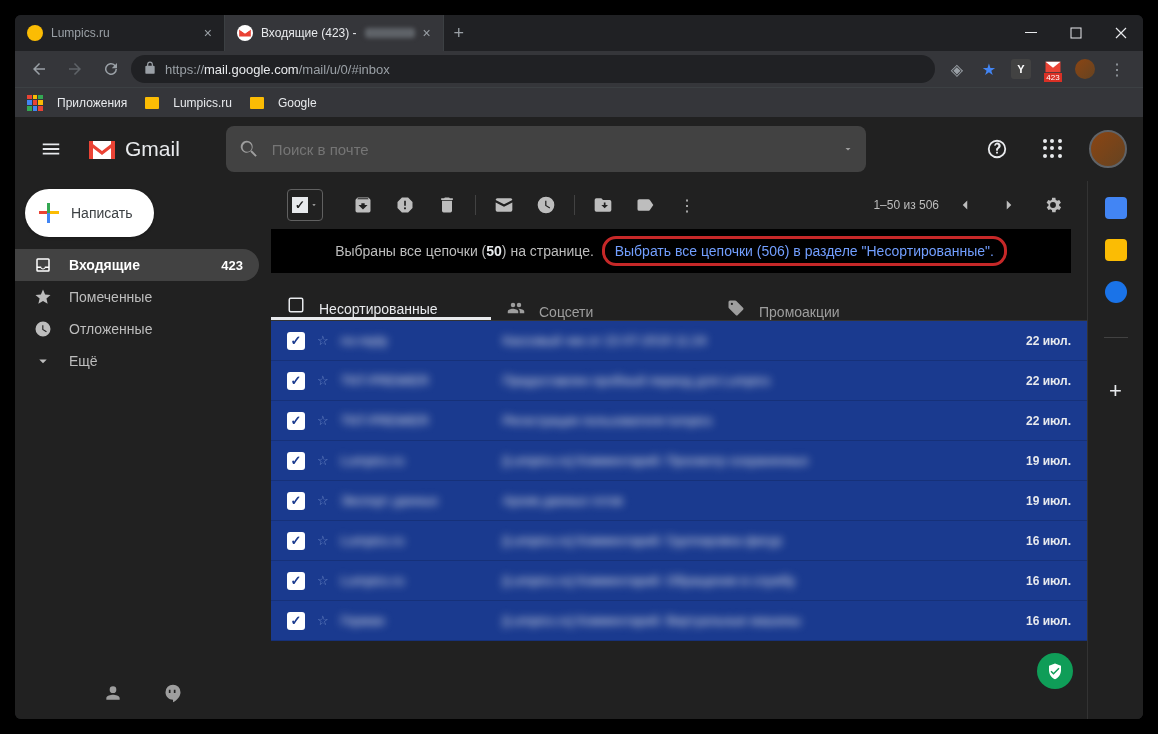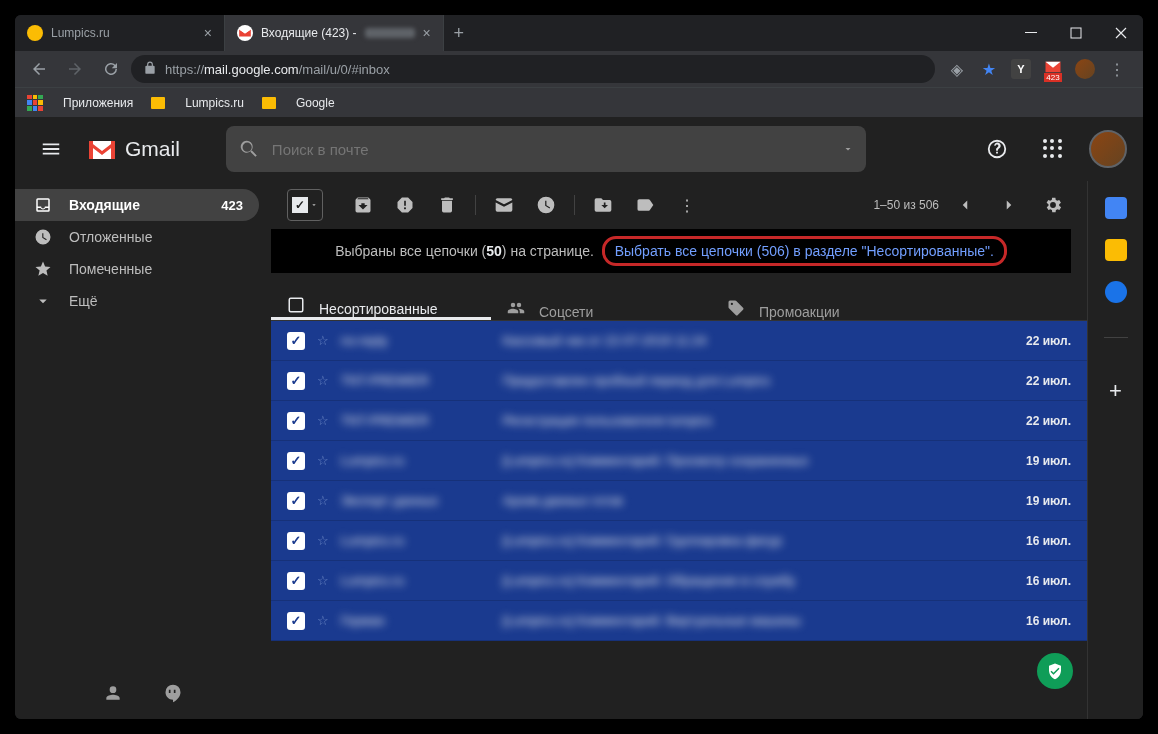--- a/index.html
+++ b/index.html
@@ -20,21 +20,21 @@
 .addrbar{height:36px;background:#35363a;display:flex;align-items:center;padding:0 8px;gap:4px}
 .nav-btn{width:32px;height:32px;display:flex;align-items:center;justify-content:center;color:#9aa0a6;cursor:pointer;border-radius:50%}
 .nav-btn.disabled{color:#5f6368}
 .omnibox{flex:1;height:28px;background:#202124;border-radius:14px;display:flex;align-items:center;padding:0 12px;color:#e8eaed;font-size:13px;gap:8px}
 .lock{color:#9aa0a6}
 .url-dim{color:#9aa0a6}
 .ext-icons{display:flex;align-items:center;gap:12px;padding:0 8px}
 .ext-icon{width:20px;height:20px;display:flex;align-items:center;justify-content:center;color:#9aa0a6;cursor:pointer}
 .avatar-sm{width:20px;height:20px;border-radius:50%;background:linear-gradient(135deg,#8b4513,#654321)}
 .bookbar{height:30px;background:#35363a;border-top:1px solid #3c4043;display:flex;align-items:center;padding:0 12px;gap:18px;font-size:12px;color:#e8eaed}
-.bm-item{display:flex;align-items:center;gap:20px;cursor:pointer}
+.bm-item{display:flex;align-items:center;gap:14px;cursor:pointer}
 .apps-icon{width:16px;height:16px;display:grid;grid-template-columns:repeat(3,1fr);gap:1px}
 .apps-icon span{background:#ea4335}.apps-icon span:nth-child(2){background:#fbbc04}.apps-icon span:nth-child(3){background:#34a853}.apps-icon span:nth-child(4){background:#4285f4}.apps-icon span:nth-child(5){background:#ea4335}.apps-icon span:nth-child(6){background:#fbbc04}.apps-icon span:nth-child(7){background:#34a853}.apps-icon span:nth-child(8){background:#4285f4}.apps-icon span:nth-child(9){background:#ea4335}
 .folder-icon{width:14px;height:12px;background:#fbbc04;border-radius:1px}
 .gmail-app{position:absolute;top:102px;left:0;right:0;bottom:0;background:#212121;display:flex;flex-direction:column}
 .gmail-header{height:64px;display:flex;align-items:center;padding:0 16px;gap:16px}
 .menu-btn{width:40px;height:40px;display:flex;align-items:center;justify-content:center;color:#e8eaed;cursor:pointer}
 .gmail-logo{display:flex;align-items:flex-end;gap:8px;color:#e8eaed;font-size:21px}
 .search-box{flex:1;max-width:640px;height:46px;background:#424242;border-radius:8px;display:flex;align-items:center;padding:0 12px;gap:12px;color:#9e9e9e;margin-left:30px}
 .search-box input{flex:1;background:none;border:none;color:#e8eaed;font-size:15px;outline:none}
 .header-right{margin-left:auto;display:flex;align-items:center;gap:16px}
@@ -230,45 +230,49 @@
               <span></span>
               <span></span>
             </div>
           </div>
         <div class="avatar-lg"></div>
       </div>
     </div>
 
     <div class="gmail-body">
       <div class="sidebar">
+        <div class="compose-btn">
+          <div class="plus-icon"></div>
+          <span>Написать</span>
+        </div>
         <div id="nav-list">
             <div class="nav-item active">
               <span class="nav-icon">
                 <svg width="18" height="18" viewBox="0 0 24 24">
                   <path d="M19 3H5a2 2 0 0 0-2 2v14a2 2 0 0 0 2 2h14a2 2 0 0 0 2-2V5a2 2 0 0 0-2-2zm0 16H5v-3h3.6a4 4 0 0 0 6.8 0H19v3zm0-5h-4.5a2.5 2.5 0 0 1-5 0H5V5h14v9z"></path>
                 </svg>
               </span>
               <span>Входящие</span>
               <span class="nav-badge">423</span>
             </div>
             <div class="nav-item">
               <span class="nav-icon">
                 <svg width="18" height="18" viewBox="0 0 24 24">
+                  <path d="M12 17.3L18.2 21l-1.6-7L22 9.2l-7.2-.6L12 2 9.2 8.6 2 9.2l5.5 4.8L5.8 21z"></path>
+                </svg>
+              </span>
+              <span>Помеченные</span>
+            </div>
+            <div class="nav-item">
+              <span class="nav-icon">
+                <svg width="18" height="18" viewBox="0 0 24 24">
                   <path d="M12 2a10 10 0 1 0 0 20 10 10 0 0 0 0-20zm4.2 14.2L11 13V7h1.5v5.2l4.5 2.7-.8 1.3z"></path>
                 </svg>
               </span>
               <span>Отложенные</span>
-            </div>
-            <div class="nav-item">
-              <span class="nav-icon">
-                <svg width="18" height="18" viewBox="0 0 24 24">
-                  <path d="M12 17.3L18.2 21l-1.6-7L22 9.2l-7.2-.6L12 2 9.2 8.6 2 9.2l5.5 4.8L5.8 21z"></path>
-                </svg>
-              </span>
-              <span>Помеченные</span>
             </div>
             <div class="nav-item">
               <span class="nav-icon">
                 <svg width="18" height="18" viewBox="0 0 24 24">
                   <path d="M7 10l5 5 5-5z"></path>
                 </svg>
               </span>
               <span>Ещё</span>
             </div>
           </div>

